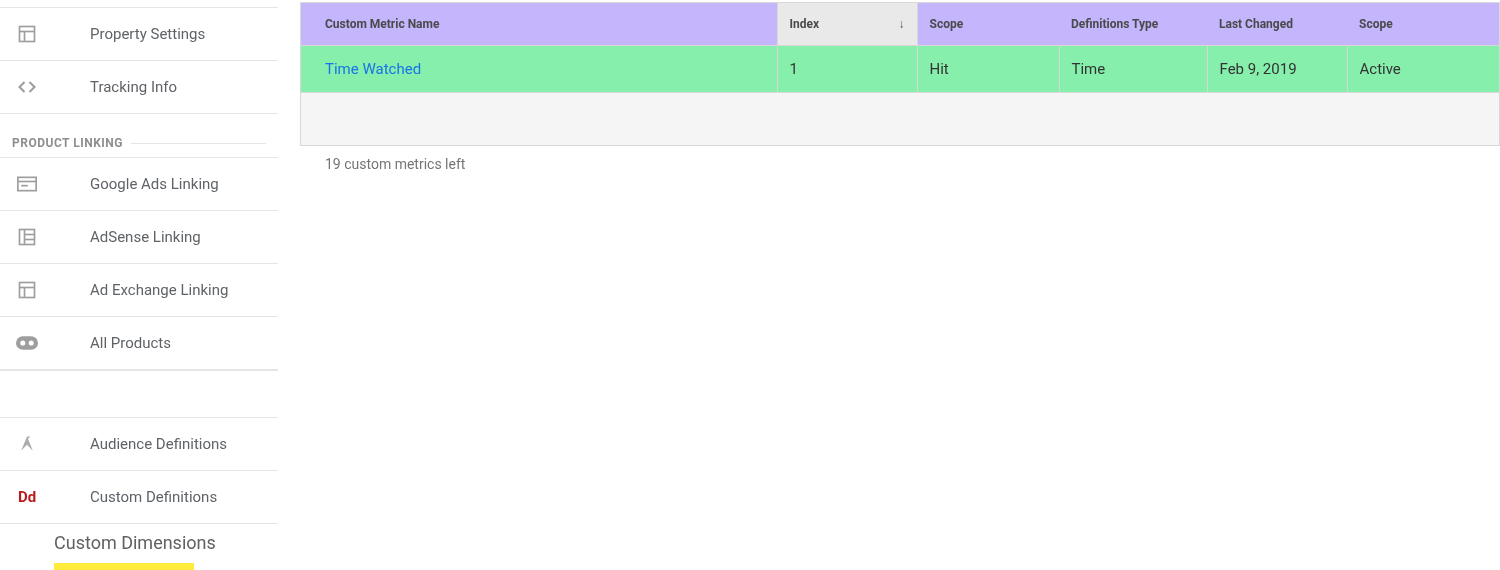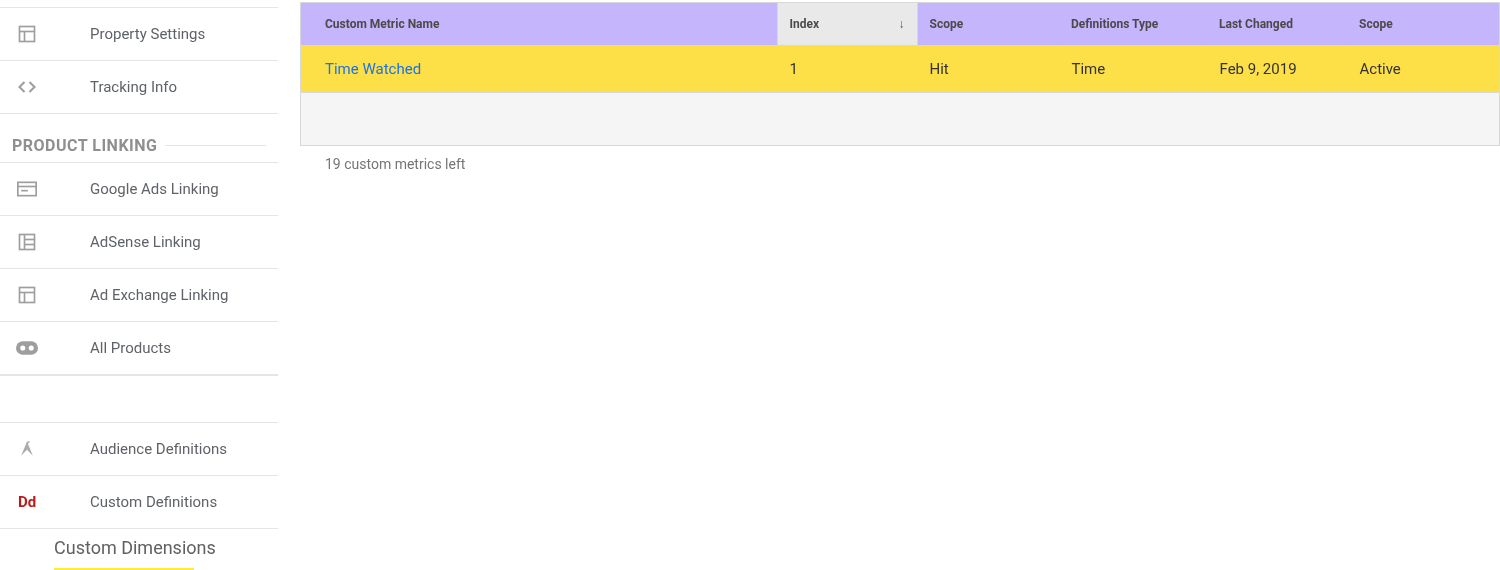--- a/index.html
+++ b/index.html
@@ -31,21 +31,21 @@
       width: 22px;
       height: 22px;
       margin-right: 16px;
       color: #9e9e9e;
       display: inline-flex;
       align-items: center;
       justify-content: center;
     }
     .side-item .label { font-size: 15px; color: #5f6368; }
     .section-heading {
-      font-size: 16px;
+      font-size: 12px;
       font-weight: 700;
       letter-spacing: .5px;
       color: #8f8f8f;
       padding: 22px 12px 8px;
       text-transform: uppercase;
       display: flex;
       align-items: center;
     }
     .section-heading .line {
       flex: 1;
@@ -89,21 +89,21 @@
     }
     thead th.sorted {
       background: #e9e9e9;
       border-left: 1px solid #d8d8d8;
       border-right: 1px solid #d8d8d8;
     }
     .sort-arrow { float: right; color: #555; }
     tbody td {
       padding: 14px 12px;
       font-size: 15px;
-      background: #fde047;
+      background: #86efac;
       border-right: 1px solid #d8d8d8;
       border-bottom: 1px solid #d8d8d8;
       color: #333;
     }
     tbody td:last-child { border-right: none; }
     tbody td.link a { color: #1a73e8; text-decoration: none; }
     .table-footer {
       height: 52px;
       background: #f5f5f5;
     }

